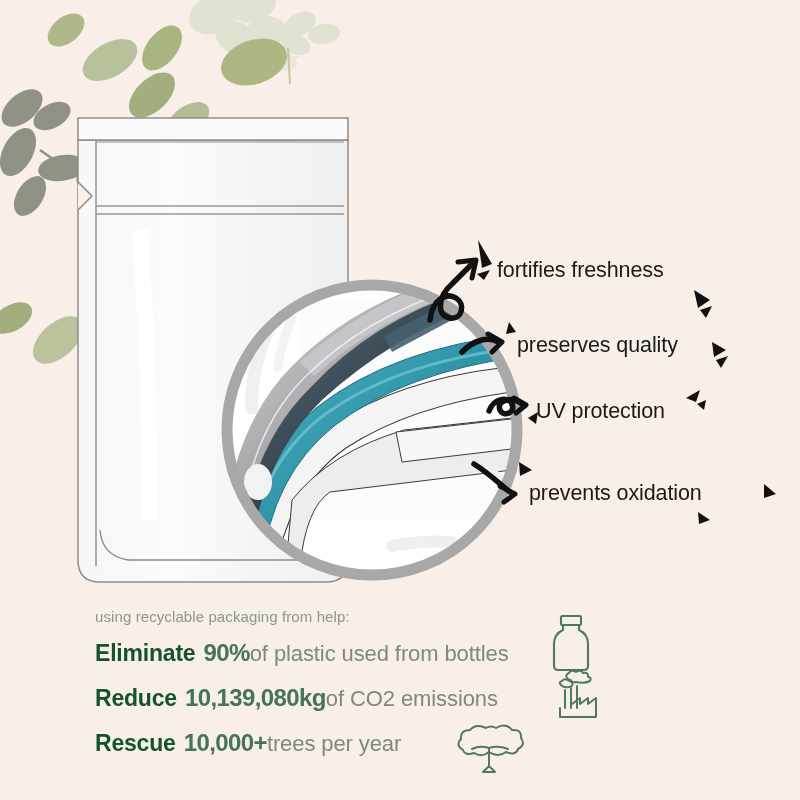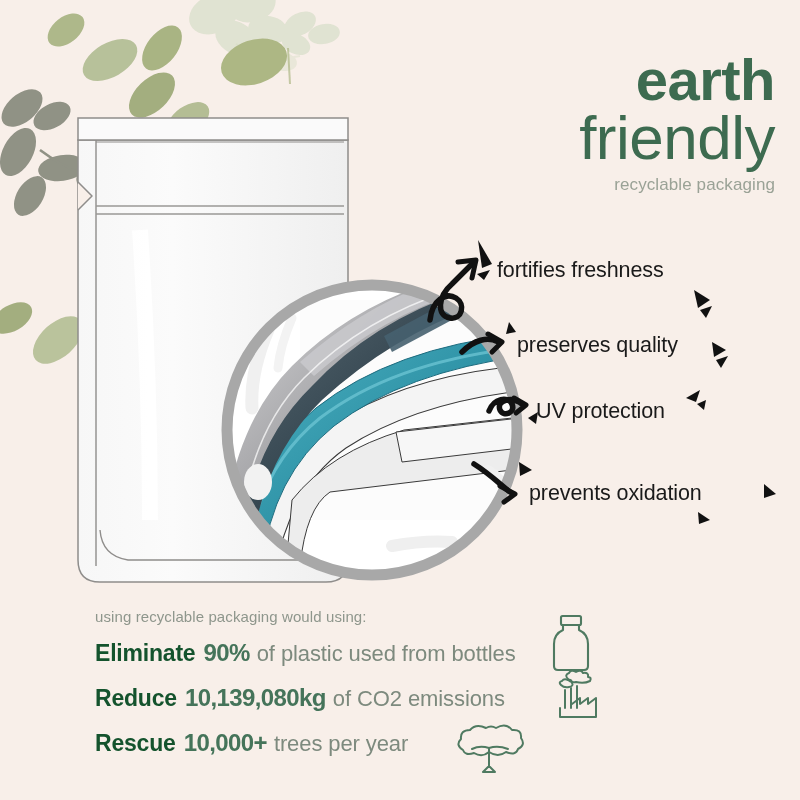--- a/index.html
+++ b/index.html
@@ -103,21 +103,20 @@
     font-size: 24px;
     font-weight: 700;
     color: #45745a;
     margin-left: 8px;
     letter-spacing: -0.6px;
   }
   .stat-tail {
     font-size: 22px;
     font-weight: 400;
     color: #7d8a7e;
-    margin-left: 7px;
     letter-spacing: -0.1px;
   }
   .stat-icon {
     position: absolute;
   }
   .icon-bottle { left: 545px; top: 612px; }
   .icon-factory { left: 556px; top: 668px; }
   .icon-tree { left: 456px; top: 722px; }
 </style>
 </head>
@@ -288,33 +287,28 @@
       <path d="M716 360 L728 356 L721 368 Z"></path>
       <path d="M528 418 L538 412 L536 424 Z"></path>
       <path d="M686 398 L700 390 L696 402 Z"></path>
       <path d="M697 404 L706 400 L704 410 Z"></path>
       <path d="M519 462 L532 470 L520 476 Z"></path>
       <path d="M764 484 L776 494 L764 498 Z"></path>
       <path d="M698 512 L710 520 L699 524 Z"></path>
     </g>
   </svg>
 
-  <div class="headline">
-    <span class="l1">earth</span>
-    <span class="l2">friendly</span>
-    <span class="sub">recyclable packaging</span>
-  </div>
 
   <div class="feature f0">fortifies freshness</div>
   <div class="feature f1">preserves quality</div>
   <div class="feature f2">UV protection</div>
   <div class="feature f3">prevents oxidation</div>
 
   <div class="stats">
-    <div class="intro">using recyclable packaging would using:</div>
+    <div class="intro">using recyclable packaging from help:</div>
 
     <div class="stat-row">
       <span class="stat-verb">Eliminate</span>
       <span class="stat-num">90%</span>
       <span class="stat-tail">of plastic used from bottles</span>
     </div>
 
     <div class="stat-row">
       <span class="stat-verb">Reduce</span>
       <span class="stat-num">10,139,080kg</span>

